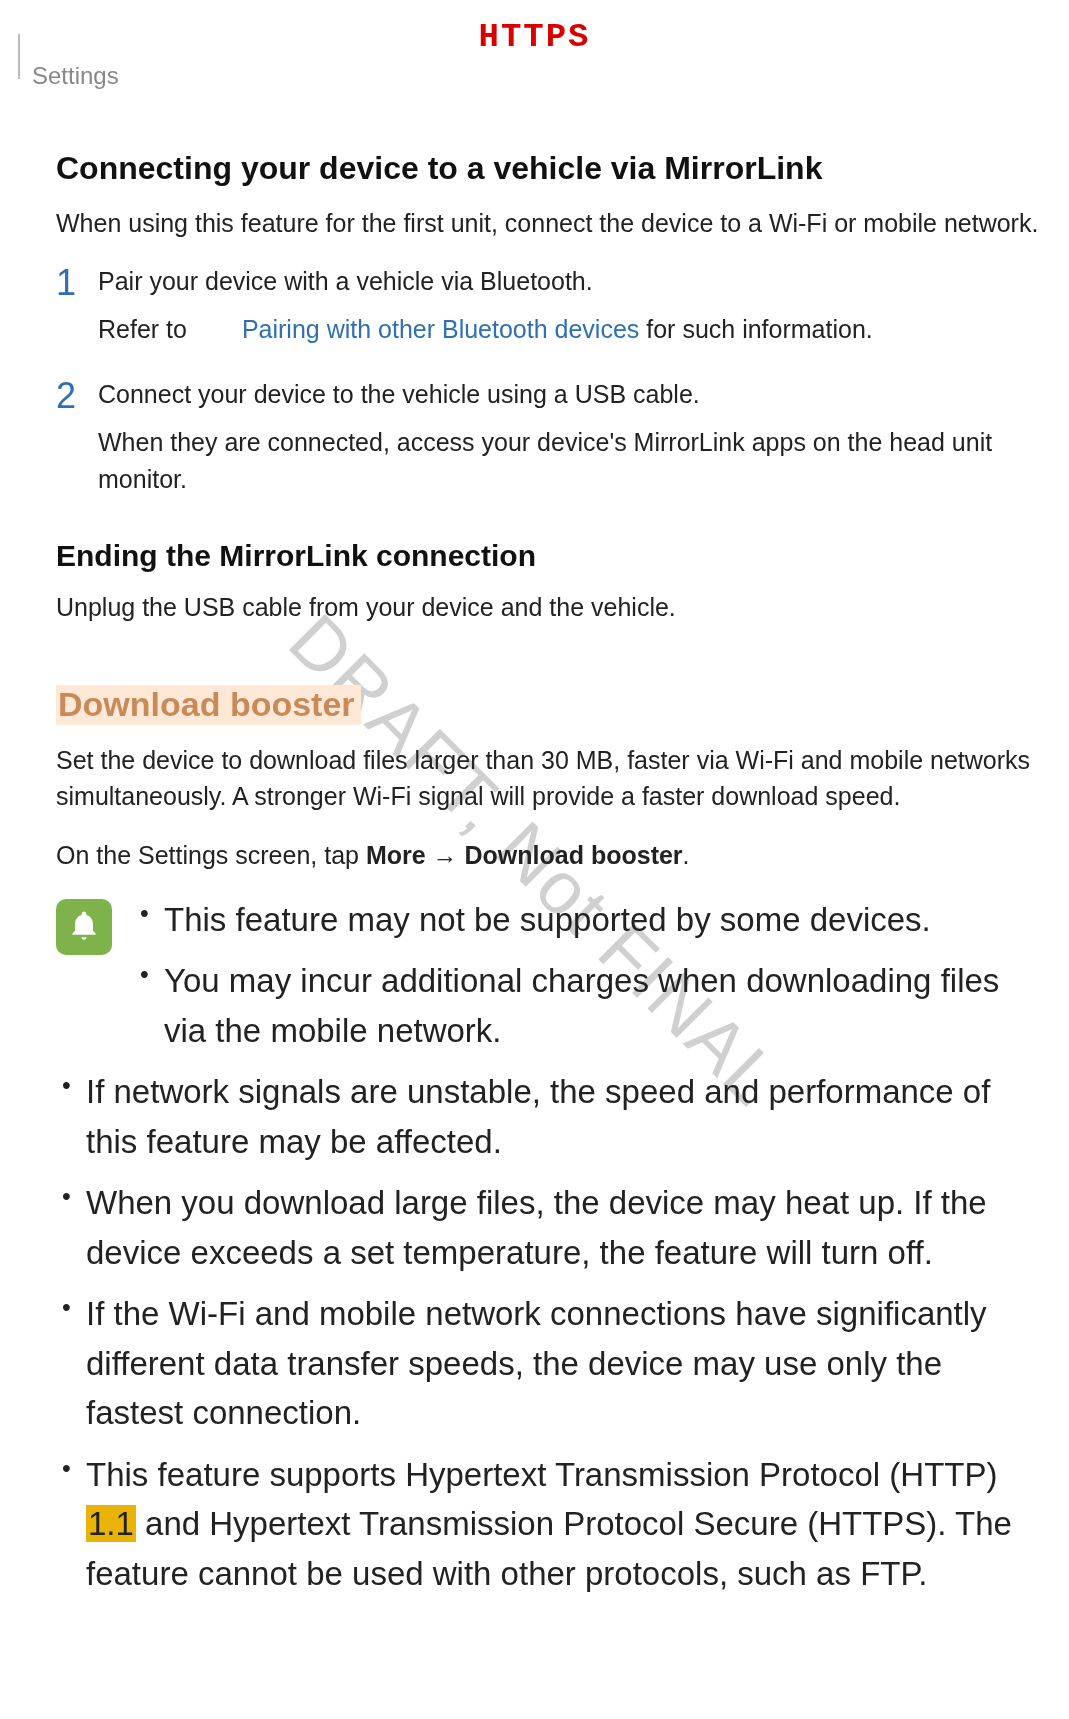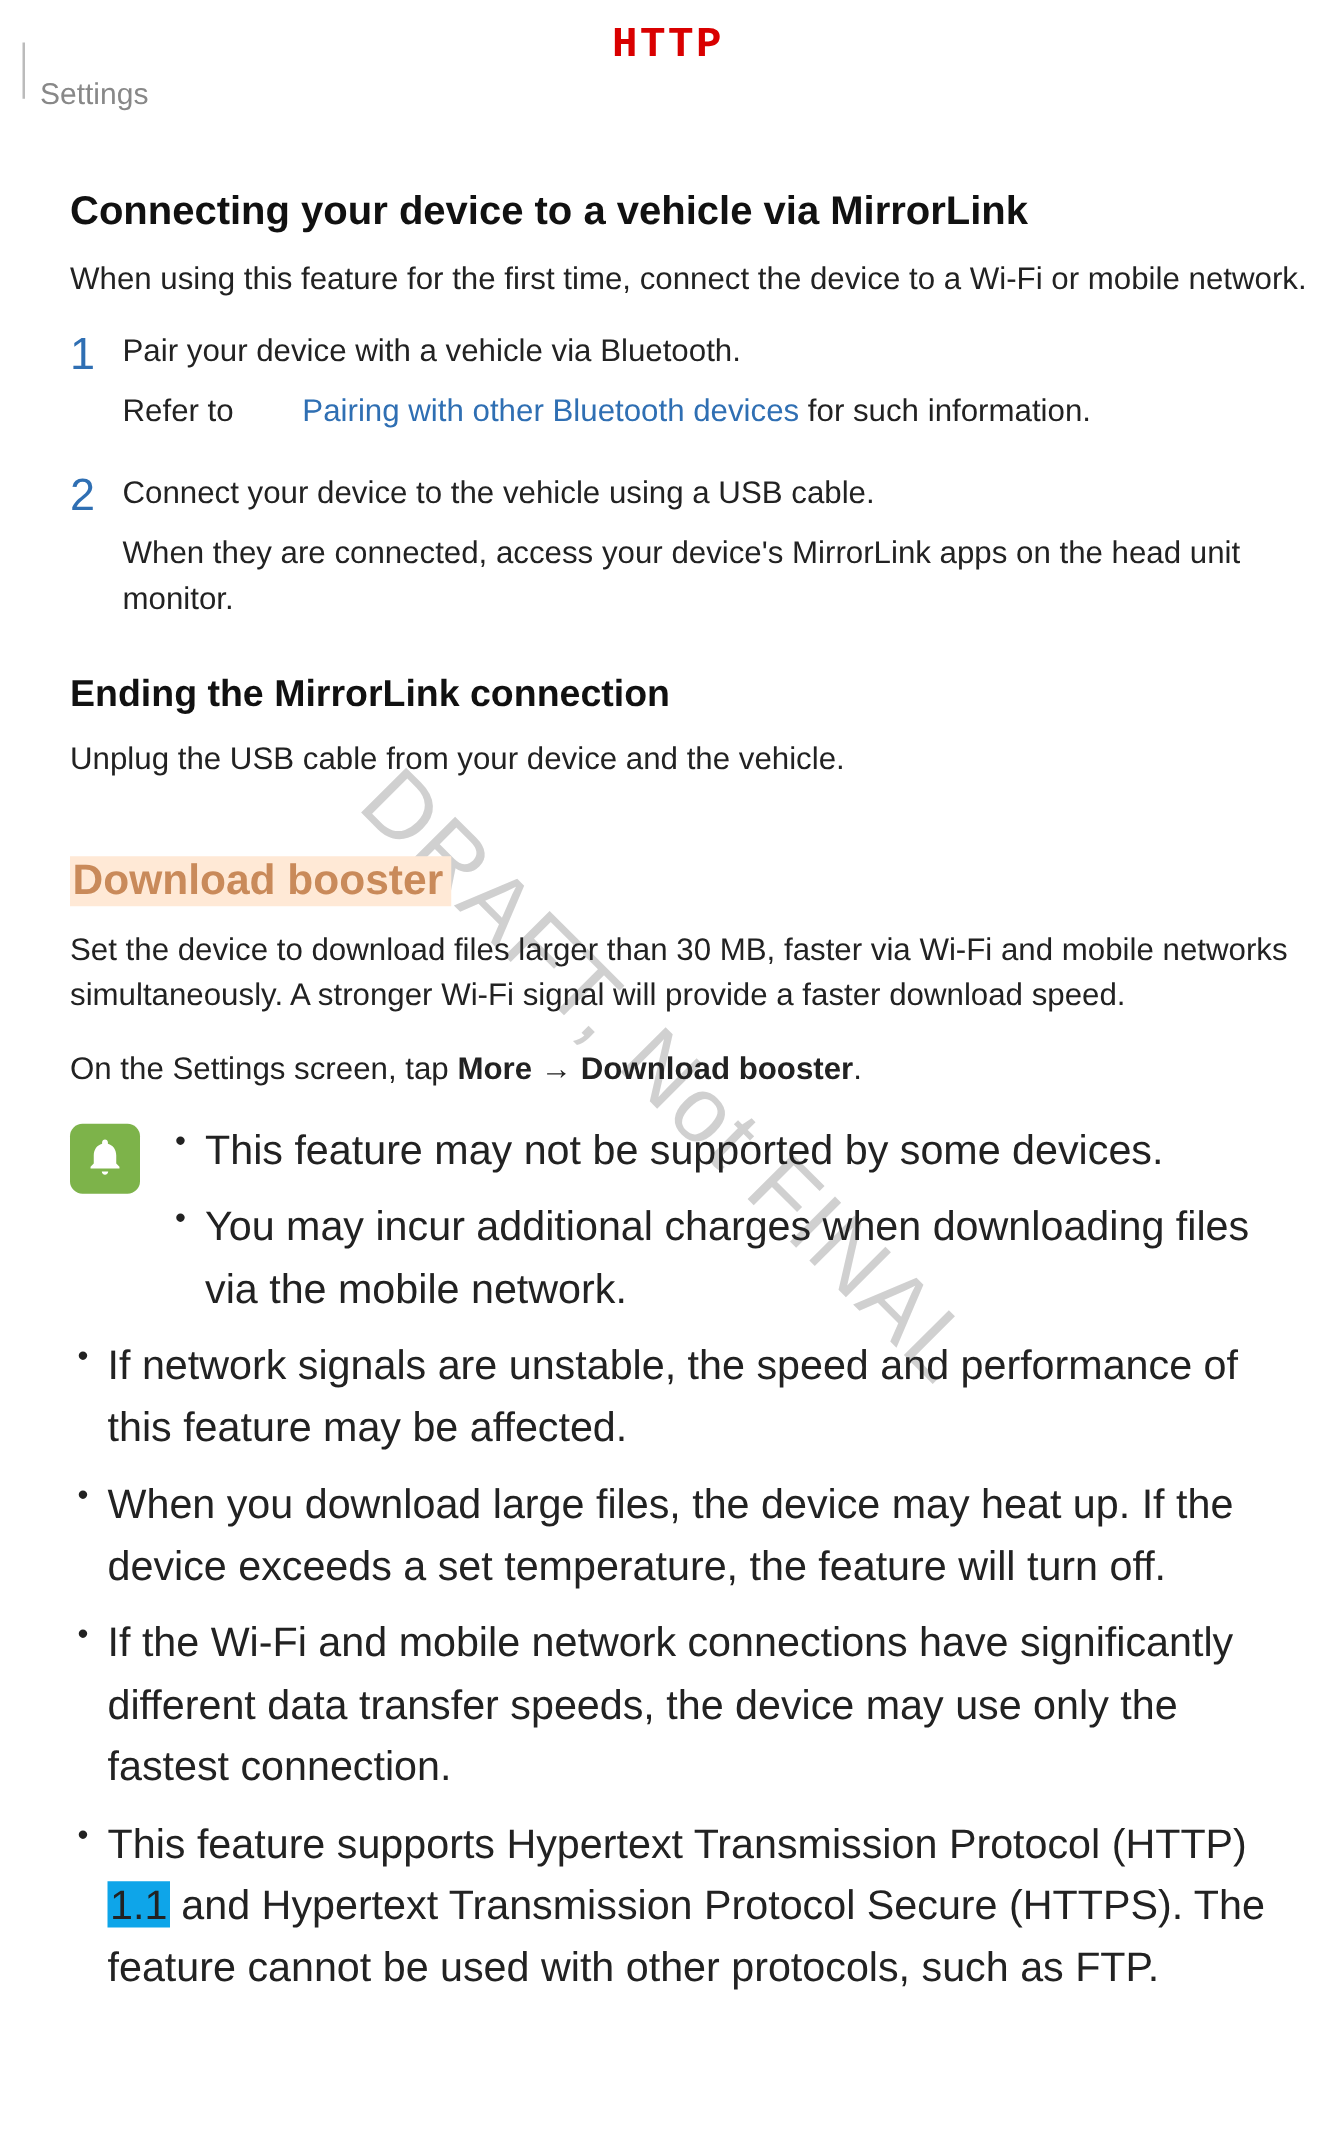--- a/index.html
+++ b/index.html
@@ -150,21 +150,21 @@
     position: absolute;
     left: 6px;
     top: 0;
     font-size: 25px;
     color: #222;
   }
   .note-list-shift {
     margin-left: -78px;
   }
   .hl {
-    background: #0ea5e9;
+    background: #eab308;
     padding: 0 2px;
   }
   .page-num {
     position: absolute;
     bottom: 28px;
     left: 0;
     width: 100%;
     text-align: center;
     font-size: 24px;
     color: #666;
@@ -184,29 +184,29 @@
   }
   .content, .draft-banner, .header-label, .page-num, .left-rule {
     z-index: 1;
   }
 </style>
 </head>
 <body>
 
 <div class="page">
   <div class="left-rule"></div>
-  <div class="draft-banner">HTTP</div>
+  <div class="draft-banner">HTTPS</div>
   <div class="header-label">Settings</div>
 
   <div class="watermark">DRAFT, Not FINAL</div>
 
   <div class="content">
 
     <h2 class="subhead">Connecting your device to a vehicle via MirrorLink</h2>
-    <p class="body">When using this feature for the first time, connect the device to a Wi-Fi or mobile network.</p>
+    <p class="body">When using this feature for the first unit, connect the device to a Wi-Fi or mobile network.</p>
 
     <div class="step">
       <div class="step-num">1</div>
       <div class="step-body">
         <div>Pair your device with a vehicle via Bluetooth.</div>
         <div class="sub">
           <span>Refer to </span><span class="link-text">Pairing with other Bluetooth devices</span><span> for such information.</span>
         </div>
       </div>
     </div>

